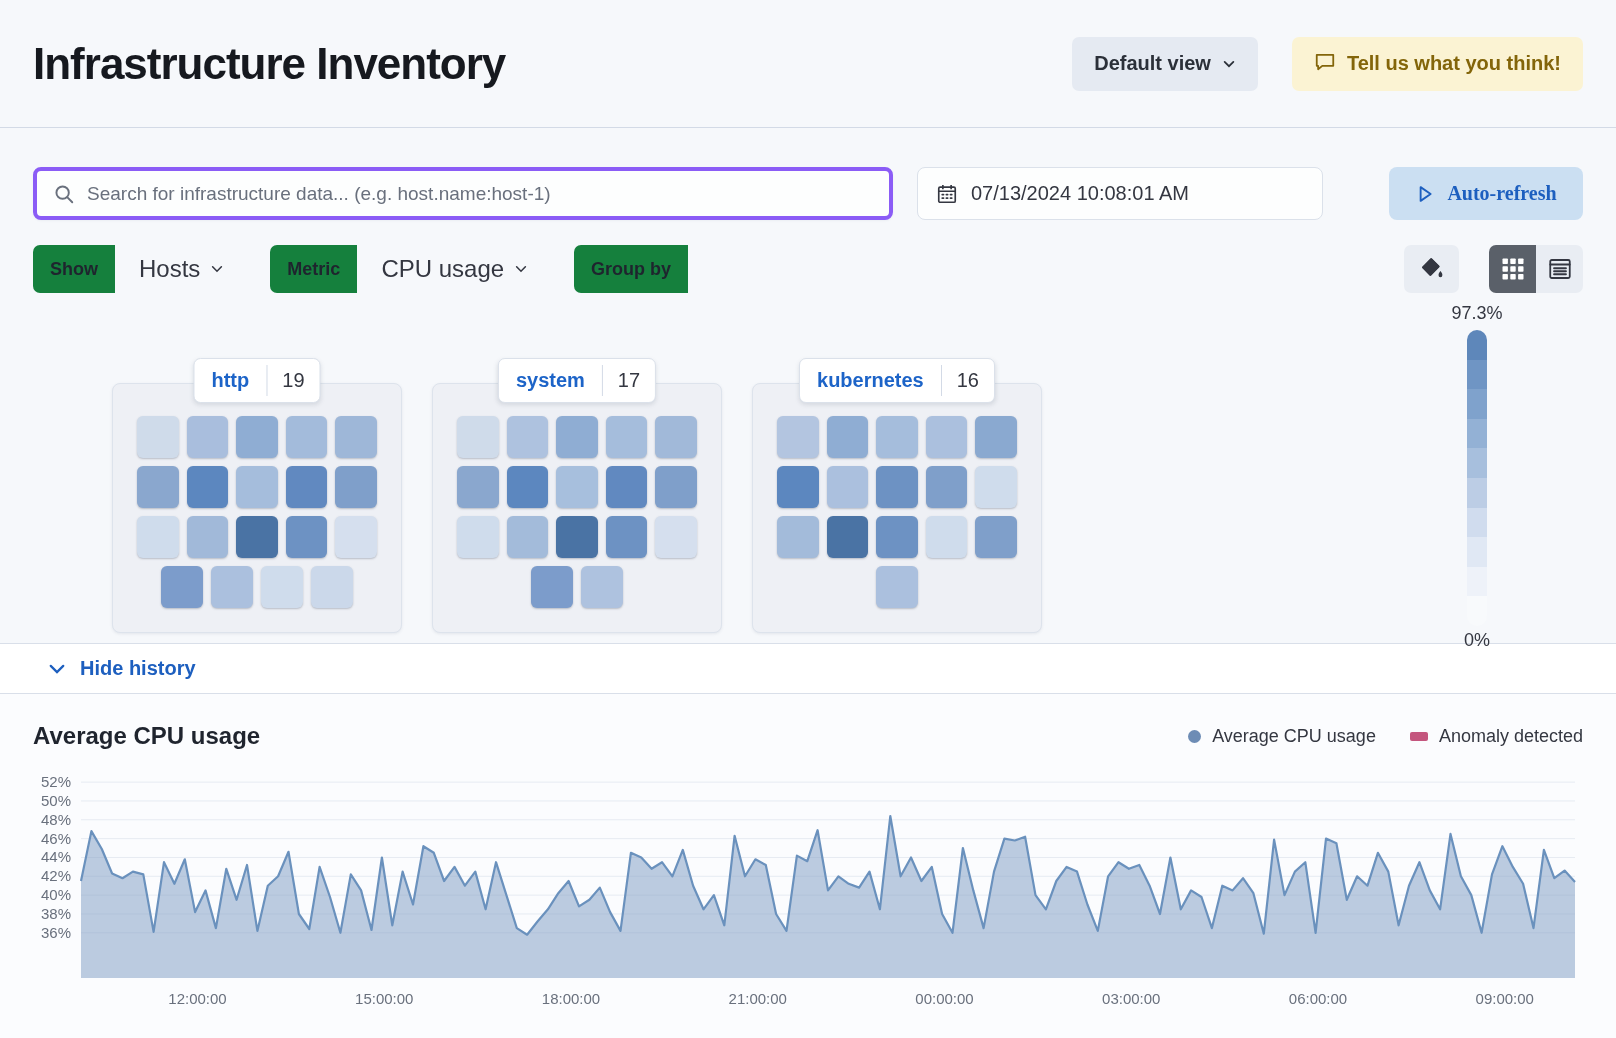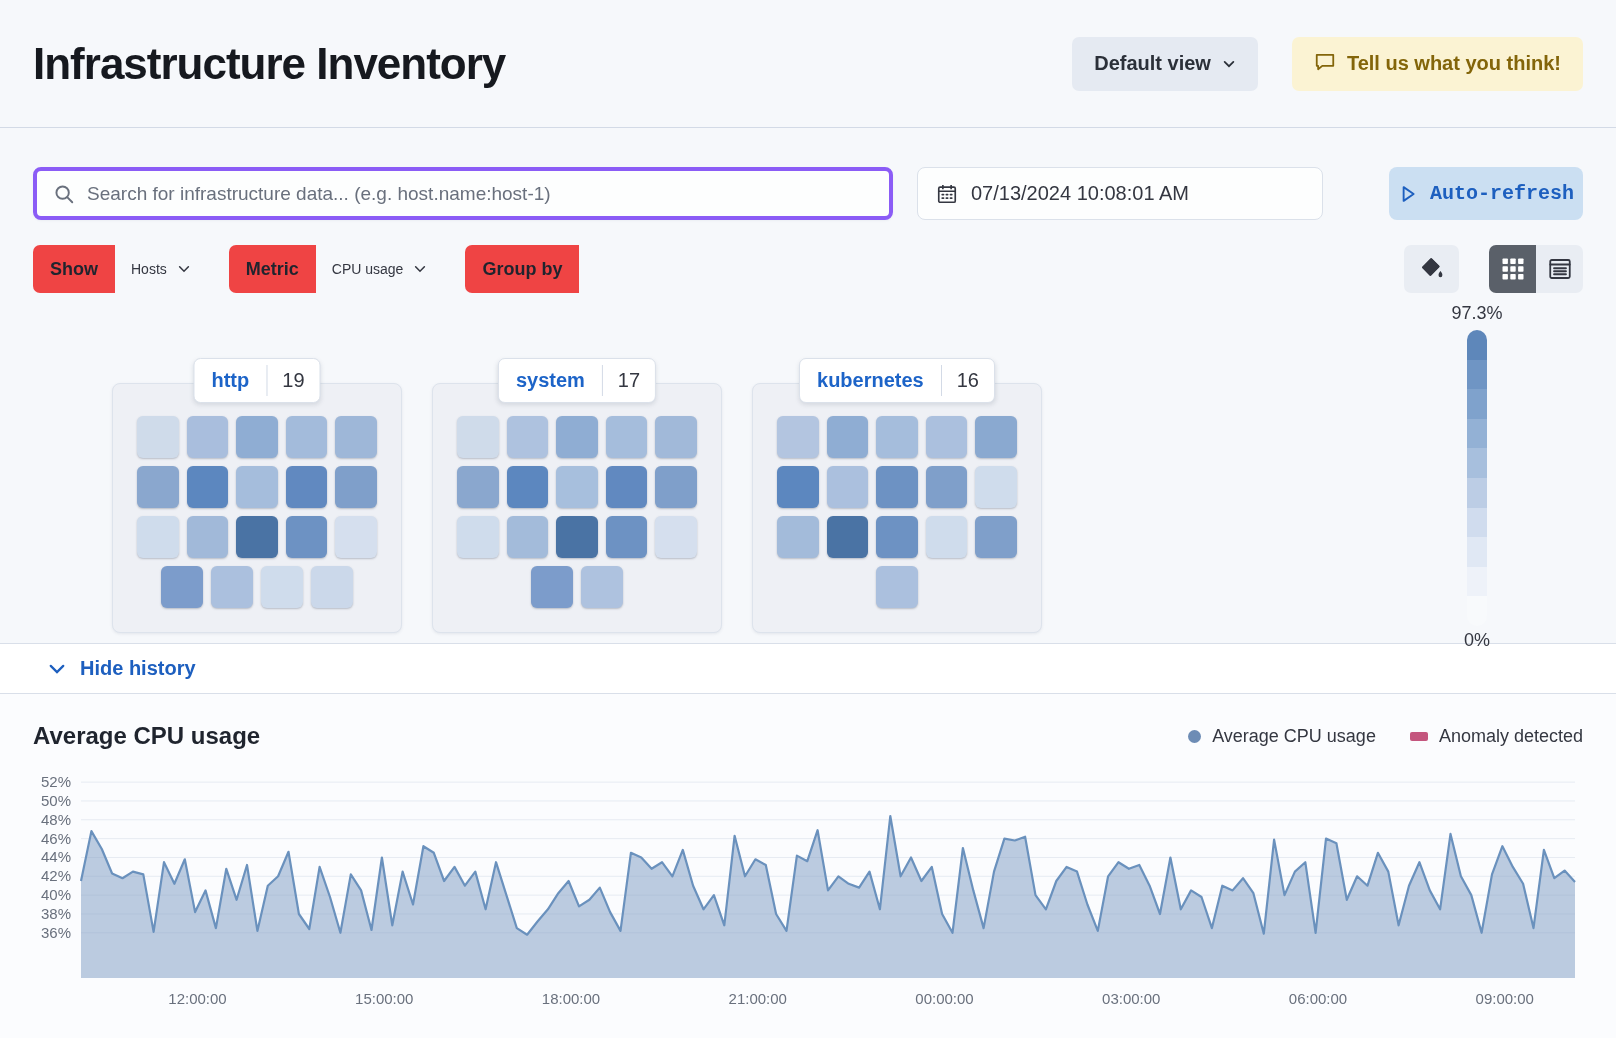--- a/index.html
+++ b/index.html
@@ -15,27 +15,27 @@
   .btn-view { background:#e5eaf2; color:#2b3039; }
   .chev { width:14px; height:14px; }
 
   
   .control-area { padding:0 33px; }
   .search-row { margin-top:39px; display:flex; gap:24px; }
   .search-box { flex:0 0 860px; height:53px; background:#fdfefe; border:4px solid #8b5cf6; border-radius:8px; display:flex; align-items:center; padding:0 16px; gap:12px; box-shadow:0 1px 2px rgba(120,130,150,.08); }
   .search-box input { border:none; outline:none; background:transparent; font-size:19px; flex:1; color:#343741; font-family:inherit; }
   .search-box input::placeholder { color:#69707d; }
   .date-box { flex:0 0 406px; height:53px; background:#fdfefe; border:1px solid #dbe1ea; border-radius:8px; display:flex; align-items:center; padding:0 18px; gap:13px; font-size:20px; color:#343741; cursor:pointer; }
-  .autorefresh { margin-left:auto; flex:0 0 194px; height:53px; background:#cbdff2; border:none; border-radius:8px; display:flex; align-items:center; justify-content:center; gap:12px; font-size:20px; font-weight:600; color:#1d5fbf; cursor:pointer; font-family:Liberation Mono, monospace;text-align:right; }
+  .autorefresh { margin-left:auto; flex:0 0 194px; height:53px; background:#cbdff2; border:none; border-radius:8px; display:flex; align-items:center; justify-content:center; gap:12px; font-size:20px; font-weight:600; color:#1d5fbf; cursor:pointer; font-family:Liberation Serif, serif;text-align:right; }
 
   
   .filter-row { margin-top:25px; display:flex; align-items:center; }
   .filter-group { display:flex; align-items:center; margin-right:22px; border-radius:7px; overflow:visible; }
-  .filter-label { height:48px; display:flex; align-items:center; padding:0 17px; background:#ef4444; border-radius:7px 0 0 7px; font-size:18px; font-weight:700; color:#1f242e; }
-  .filter-value { height:48px; display:flex; align-items:center; gap:10px; padding:0 16px; font-size:14px; color:#343741; cursor:pointer; background:transparent; border:none; font-family:inherit; }
+  .filter-label { height:48px; display:flex; align-items:center; padding:0 17px; background:#15803d; border-radius:7px 0 0 7px; font-size:18px; font-weight:700; color:#1f242e; }
+  .filter-value { height:48px; display:flex; align-items:center; gap:10px; padding:0 24px; font-size:24px; color:#343741; cursor:pointer; background:transparent; border:none; font-family:inherit; }
   .filter-value .boxed { border:1px solid #c9d1dd; background:#ffffff; border-radius:7px; padding:7px 15px; font-weight:600; }
   .toolbar-right { margin-left:auto; display:flex; align-items:center; gap:30px; }
   .icon-btn { width:55px; height:48px; border:none; border-radius:7px; background:#e9edf3; display:flex; align-items:center; justify-content:center; cursor:pointer; }
   .view-toggle { display:flex; border-radius:7px; overflow:hidden; }
   .view-toggle button { width:47px; height:48px; border:none; display:flex; align-items:center; justify-content:center; cursor:pointer; }
   .vt-grid { background:#5a6069; }
   .vt-table { background:#e9edf3; }
 
   
   .waffle-area { position:relative; height:350px; }

